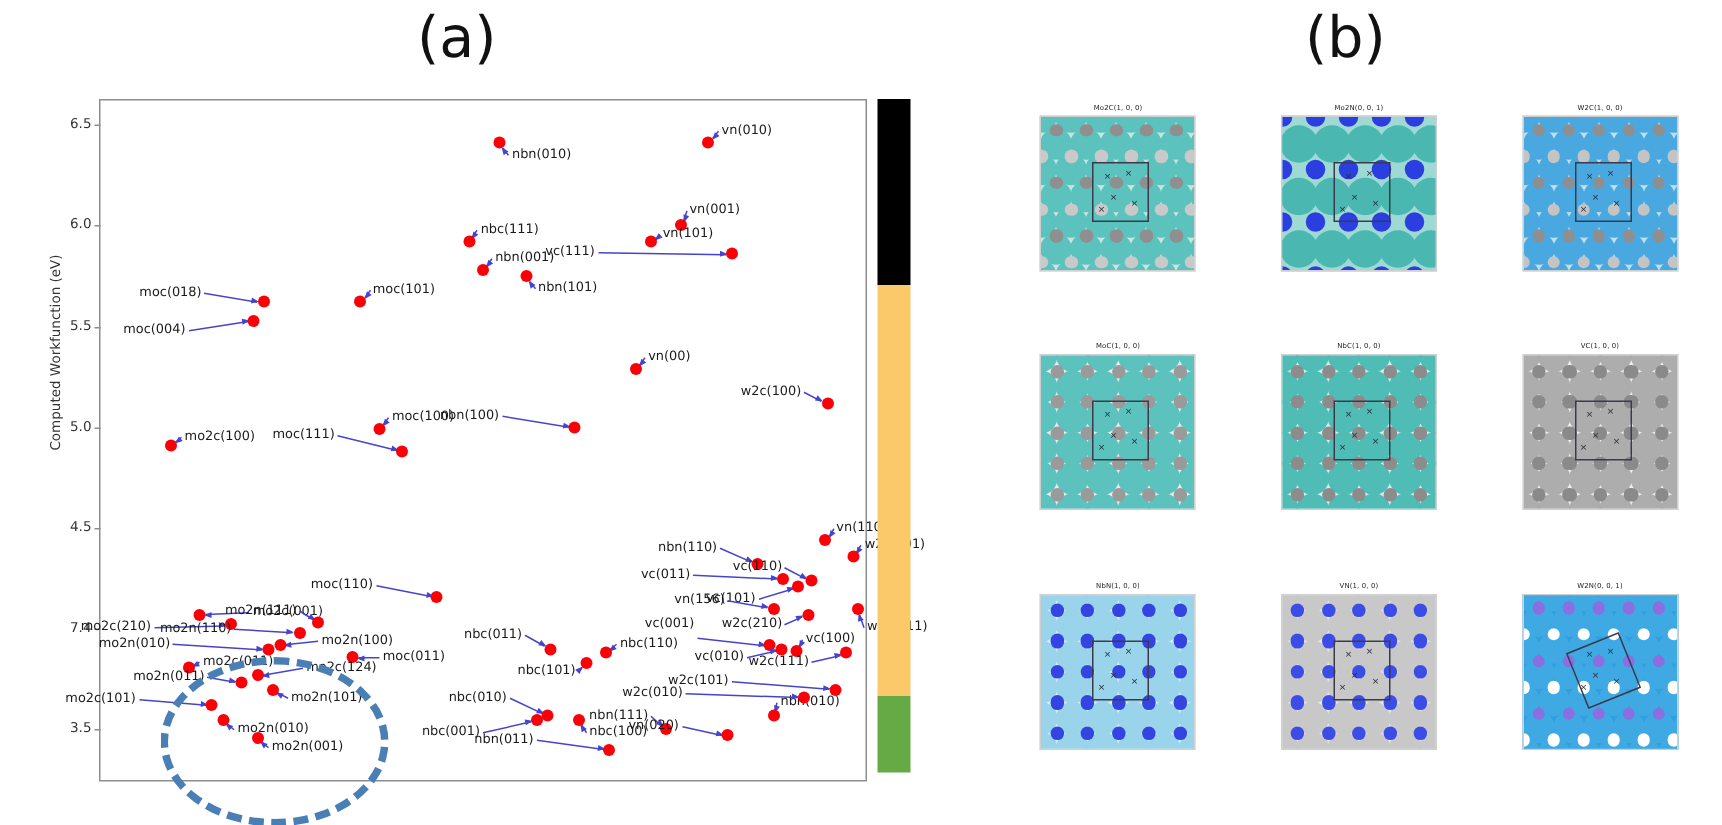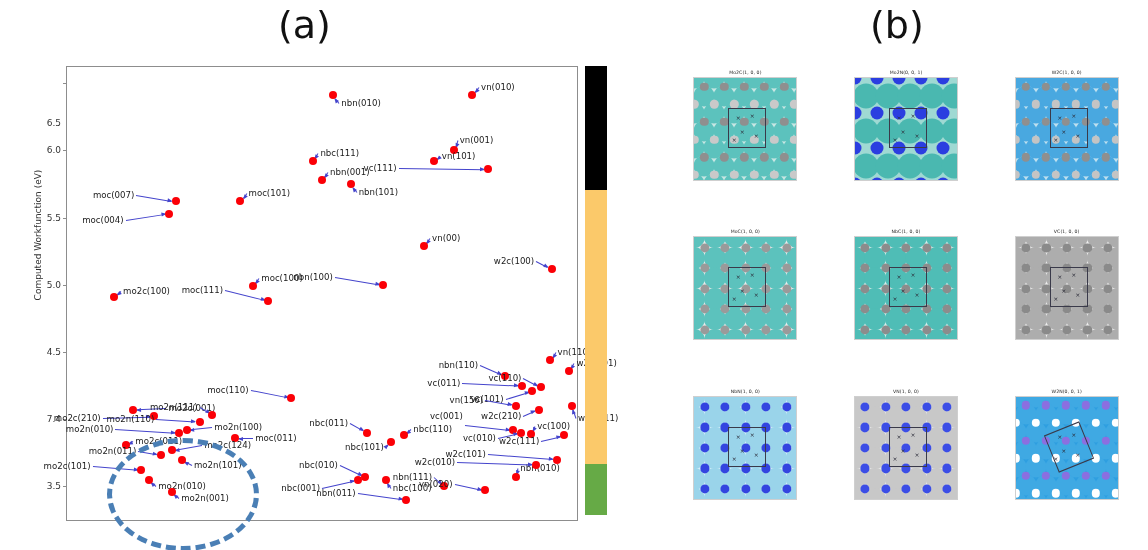--- a/index.html
+++ b/index.html
@@ -68,21 +68,21 @@
         <div class="ytick" style="top: 352.184px;">7.4</div>
         <div class="ytickmark" style="top: 352.184px;"></div>
         <div class="ytick" style="top: 284.973px;">4.5</div>
         <div class="ytickmark" style="top: 284.973px;"></div>
         <div class="ytick" style="top: 217.763px;">5.0</div>
         <div class="ytickmark" style="top: 217.763px;"></div>
         <div class="ytick" style="top: 150.552px;">5.5</div>
         <div class="ytickmark" style="top: 150.552px;"></div>
         <div class="ytick" style="top: 83.3412px;">6.0</div>
         <div class="ytickmark" style="top: 83.3412px;"></div>
-        <div class="ytick" style="top: 16.1306px; margin-top: 40px;">6.5</div>
+        <div class="ytick" style="top: 16.1306px;">6.5</div>
         <div class="ytickmark" style="top: 16.1306px;"></div>
       </div>
     <div id="scatter-layer">
         <div class="ann" style="left: 412.08px; top: 20.1632px; width: 6.44058px; transform: rotate(2.25883rad);"></div>
         <div class="lbl" style="top: 16.1632px; left: 414.08px;">vn(010)</div>
         <div class="pt" title="vn(010)" style="left: 405.45px; top: 28.2285px; background: rgb(251, 0, 7);"></div>
         <div class="ann" style="left: 272.34px; top: 36.2938px; width: 6.12439px; transform: rotate(-2.21991rad);"></div>
         <div class="lbl" style="top: 32.2938px; left: 274.34px;">nbn(010)</div>
         <div class="pt" title="nbn(010)" style="left: 266.22px; top: 28.2285px; background: rgb(251, 0, 7);"></div>
         <div class="ann" style="left: 390.66px; top: 72.5875px; width: 7.33081px; transform: rotate(1.89133rad);"></div>
@@ -97,21 +97,21 @@
         <div class="ann" style="left: 331.5px; top: 100.816px; width: 85.2601px; transform: rotate(0.01506rad);"></div>
         <div class="lbl" style="top: 96.816px; left: auto; right: 180.5px;">vc(111)</div>
         <div class="pt" title="vc(111)" style="left: 420.75px; top: 102.16px; background: rgb(251, 0, 7);"></div>
         <div class="ann" style="left: 261.12px; top: 104.849px; width: 6.12439px; transform: rotate(2.21991rad);"></div>
         <div class="lbl" style="top: 100.849px; left: 263.12px;">nbn(001)</div>
         <div class="pt" title="nbn(001)" style="left: 255px; top: 112.914px; background: rgb(251, 0, 7);"></div>
         <div class="ann" style="left: 289.68px; top: 125.012px; width: 6.12439px; transform: rotate(-2.21991rad);"></div>
         <div class="lbl" style="top: 121.012px; left: 291.68px;">nbn(101)</div>
         <div class="pt" title="nbn(101)" style="left: 283.56px; top: 116.947px; background: rgb(251, 0, 7);"></div>
         <div class="ann" style="left: 69.36px; top: 127.7px; width: 36.3438px; transform: rotate(0.167375rad);"></div>
-        <div class="lbl" style="top: 123.7px; left: auto; right: 442.64px;">moc(007)</div>
+        <div class="lbl" style="top: 123.7px; left: auto; right: 442.64px;">moc(018)</div>
         <div class="pt" title="moc(010)" style="left: 109.14px; top: 134.421px; background: rgb(251, 0, 7);"></div>
         <div class="ann" style="left: 179.52px; top: 126.356px; width: 6.12439px; transform: rotate(2.21991rad);"></div>
         <div class="lbl" style="top: 122.356px; left: 181.52px;">moc(101)</div>
         <div class="pt" title="moc(101)" style="left: 173.4px; top: 134.421px; background: rgb(251, 0, 7);"></div>
         <div class="ann" style="left: 58.65px; top: 153.24px; width: 39.8679px; transform: rotate(-0.153817rad);"></div>
         <div class="lbl" style="top: 149.24px; left: auto; right: 453.35px;">moc(004)</div>
         <div class="pt" title="moc(001)" style="left: 102px; top: 146.519px; background: rgb(251, 0, 7);"></div>
         <div class="ann" style="left: 363.12px; top: 170.715px; width: 6.12439px; transform: rotate(2.21991rad);"></div>
         <div class="lbl" style="top: 166.715px; left: 365.12px;">vn(00)</div>
         <div class="pt" title="vn(00)" style="left: 357px; top: 178.78px; background: rgb(251, 0, 7);"></div>

